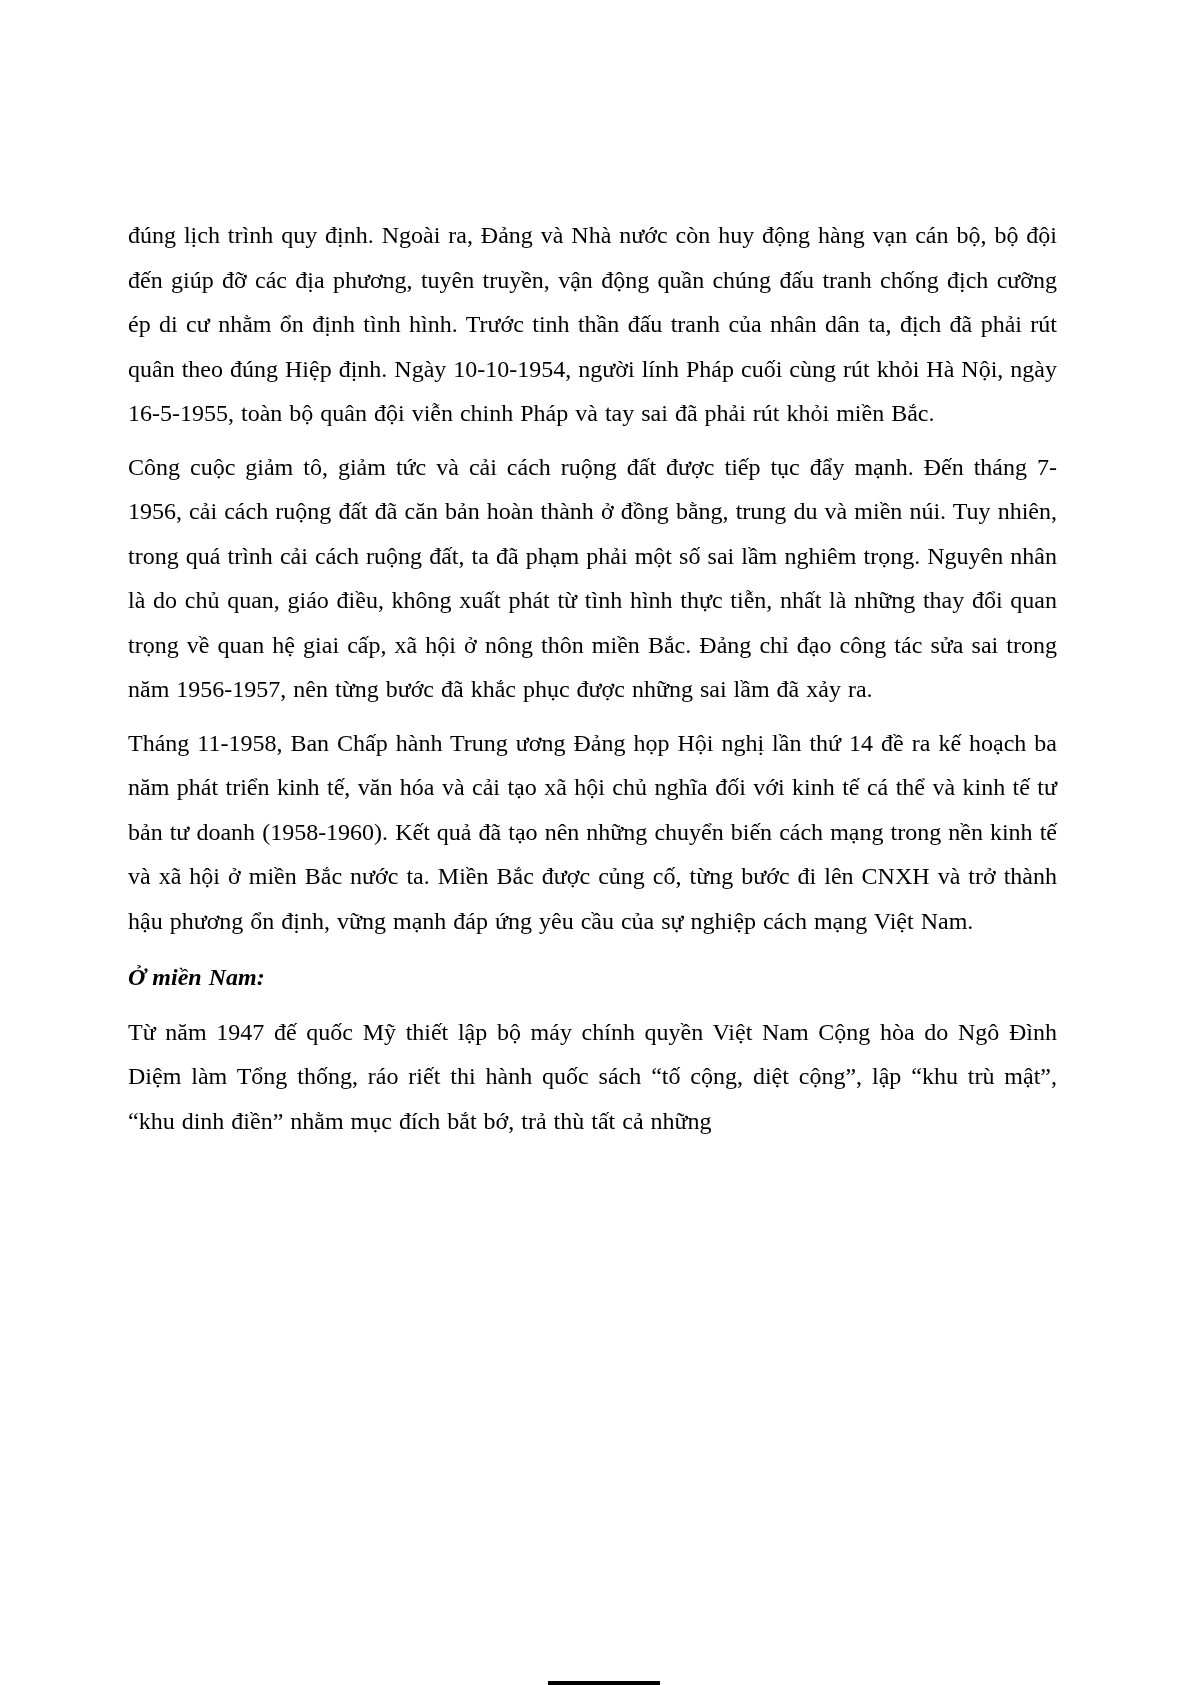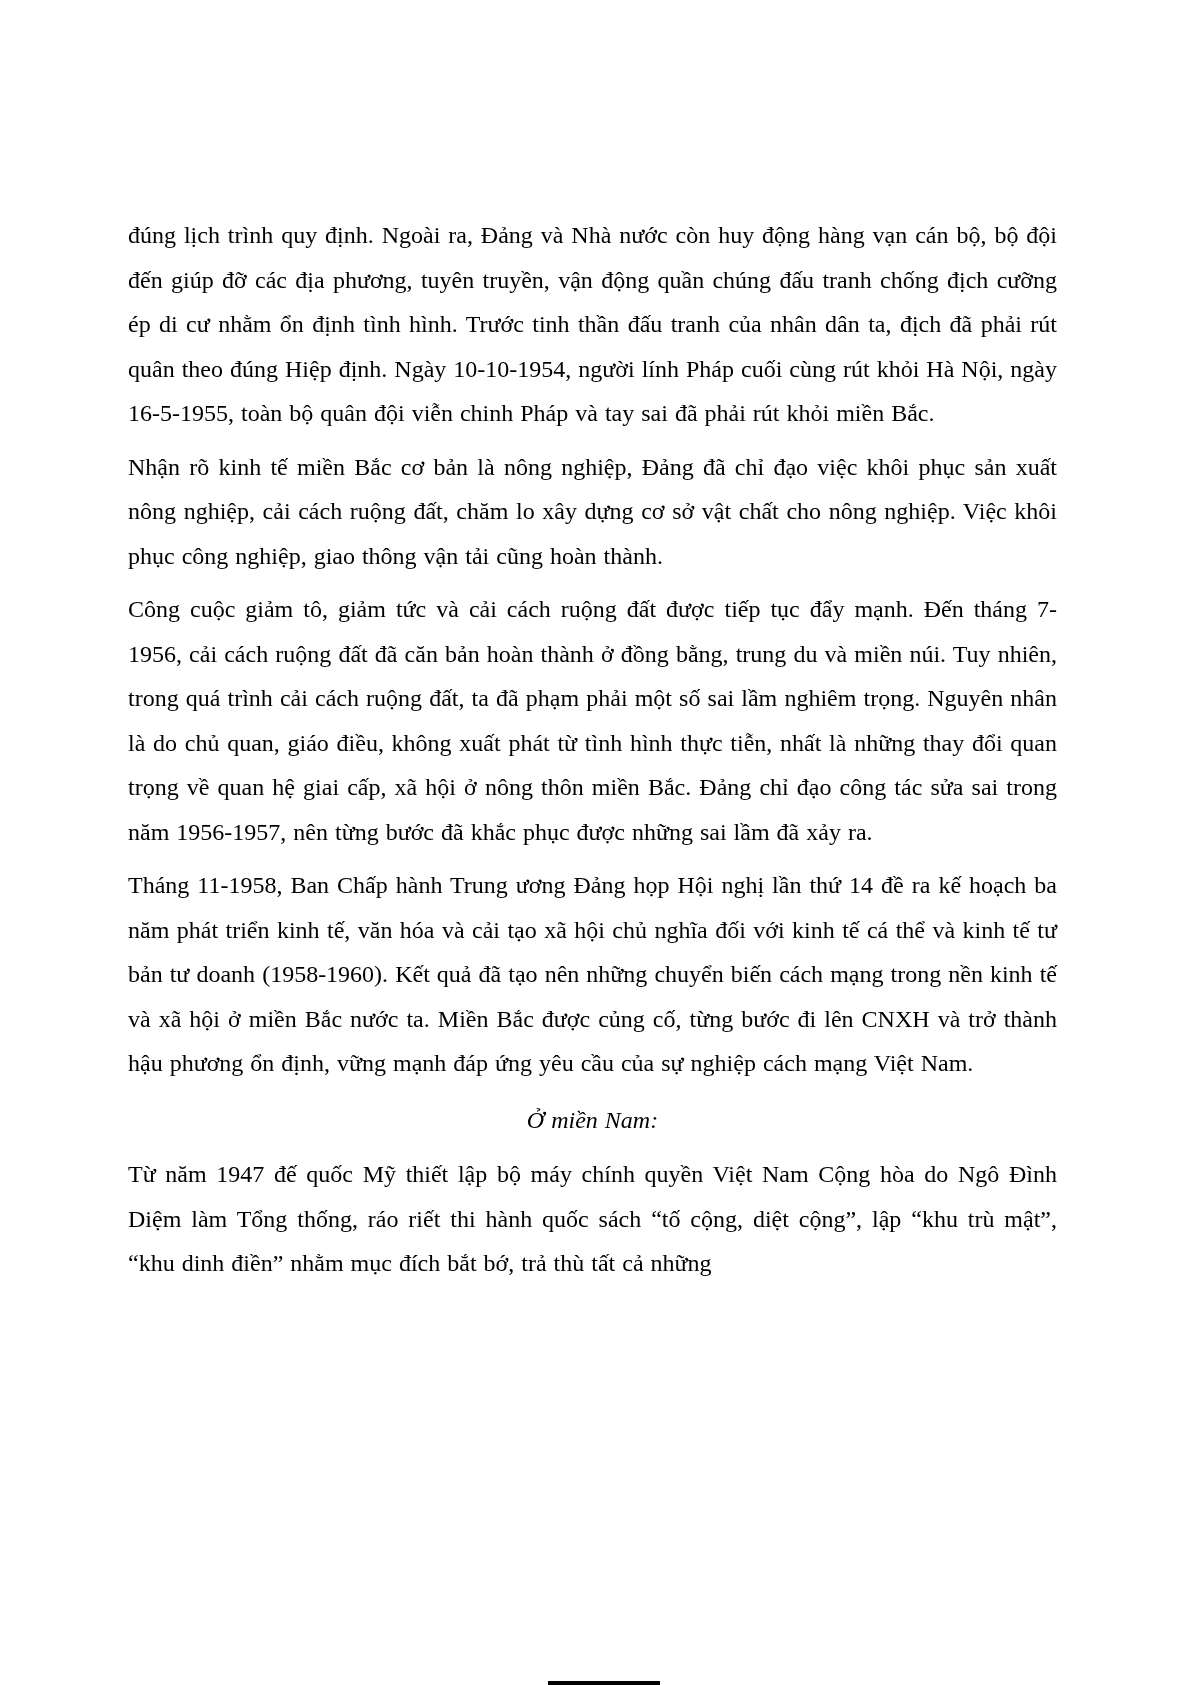--- a/index.html
+++ b/index.html
@@ -24,41 +24,40 @@
     right: 134px;
   }
   .para {
     font-size: 24px;
     line-height: 44.5px;
     text-align: justify;
     margin: 0 0 9px 0;
     word-spacing: 1px;
   }
   .para.heading {
-    font-weight: normal;
+    font-weight: bold;
     font-style: italic;
-    text-align: center;
+    text-align: left;
     margin-top: 12px;
     margin-bottom: 10px;
   }
   .bottom-bar {
     position: absolute;
     left: 548px;
     bottom: 0;
     width: 112px;
     height: 4px;
     background: #000000;
   }
 </style>
 </head>
 <body>
 
 <div class="page">
   <div class="content">
     <p class="para">đúng lịch trình quy định. Ngoài ra, Đảng và Nhà nước còn huy động hàng vạn cán bộ, bộ đội đến giúp đỡ các địa phương, tuyên truyền, vận động quần chúng đấu tranh chống địch cưỡng ép di cư nhằm ổn định tình hình. Trước tinh thần đấu tranh của nhân dân ta, địch đã phải rút quân theo đúng Hiệp định. Ngày 10-10-1954, người lính Pháp cuối cùng rút khỏi Hà Nội, ngày 16-5-1955, toàn bộ quân đội viễn chinh Pháp và tay sai đã phải rút khỏi miền Bắc.</p>
-    <p class="para">Nhận rõ kinh tế miền Bắc cơ bản là nông nghiệp, Đảng đã chỉ đạo việc khôi phục sản xuất nông nghiệp, cải cách ruộng đất, chăm lo xây dựng cơ sở vật chất cho nông nghiệp. Việc khôi phục công nghiệp, giao thông vận tải cũng hoàn thành.</p>
     <p class="para">Công cuộc giảm tô, giảm tức và cải cách ruộng đất được tiếp tục đẩy mạnh. Đến tháng 7-1956, cải cách ruộng đất đã căn bản hoàn thành ở đồng bằng, trung du và miền núi. Tuy nhiên, trong quá trình cải cách ruộng đất, ta đã phạm phải một số sai lầm nghiêm trọng. Nguyên nhân là do chủ quan, giáo điều, không xuất phát từ tình hình thực tiễn, nhất là những thay đổi quan trọng về quan hệ giai cấp, xã hội ở nông thôn miền Bắc. Đảng chỉ đạo công tác sửa sai trong năm 1956-1957, nên từng bước đã khắc phục được những sai lầm đã xảy ra.</p>
     <p class="para">Tháng 11-1958, Ban Chấp hành Trung ương Đảng họp Hội nghị lần thứ 14 đề ra kế hoạch ba năm phát triển kinh tế, văn hóa và cải tạo xã hội chủ nghĩa đối với kinh tế cá thể và kinh tế tư bản tư doanh (1958-1960). Kết quả đã tạo nên những chuyển biến cách mạng trong nền kinh tế và xã hội ở miền Bắc nước ta. Miền Bắc được củng cố, từng bước đi lên CNXH và trở thành hậu phương ổn định, vững mạnh đáp ứng yêu cầu của sự nghiệp cách mạng Việt Nam.</p>
     <p class="para heading">Ở miền Nam:</p>
     <p class="para">Từ năm 1947 đế quốc Mỹ thiết lập bộ máy chính quyền Việt Nam Cộng hòa do Ngô Đình Diệm làm Tổng thống, ráo riết thi hành quốc sách “tố cộng, diệt cộng”, lập “khu trù mật”, “khu dinh điền” nhằm mục đích bắt bớ, trả thù tất cả những</p>
   </div>
   <div class="bottom-bar"></div>
 </div>
 
 </body></html>

